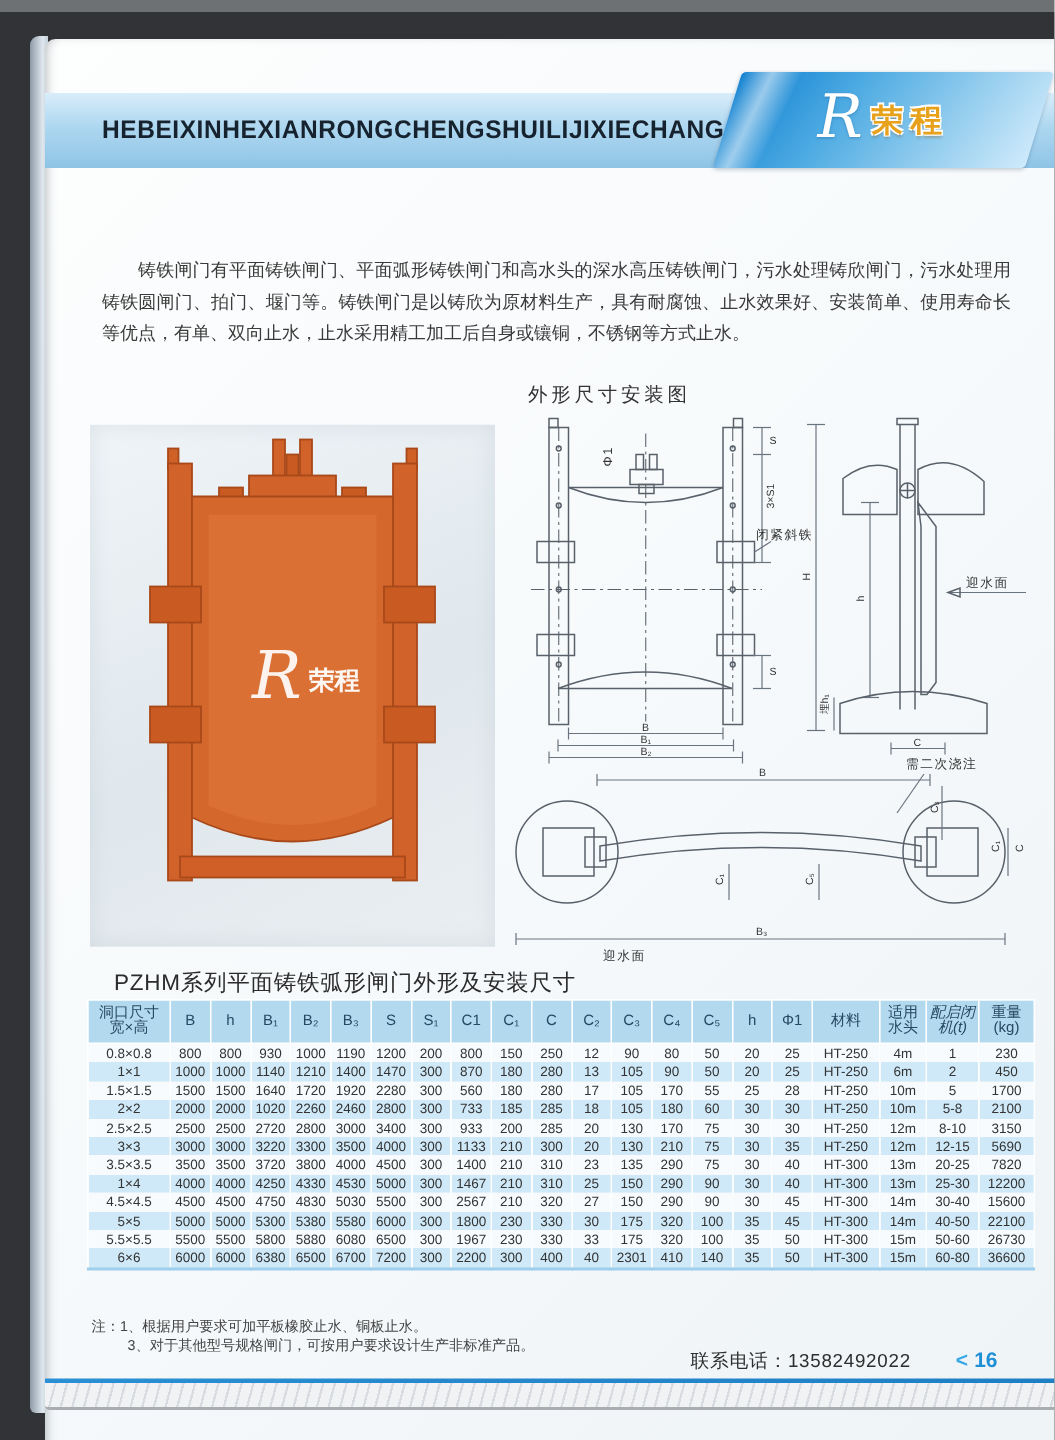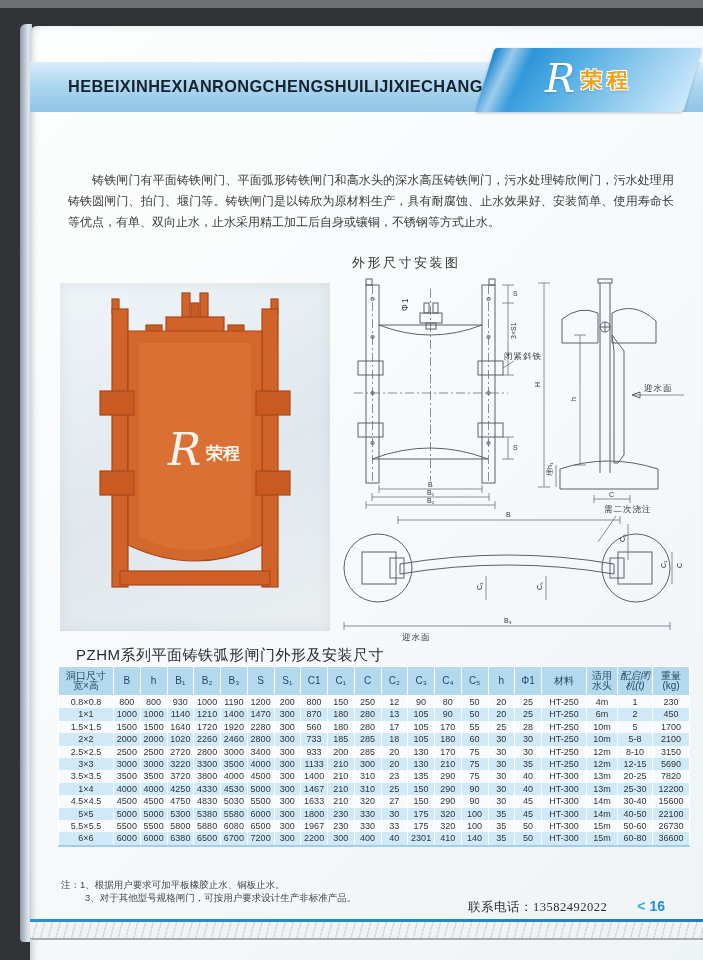--- a/index.html
+++ b/index.html
@@ -93,21 +93,21 @@
   .spec-table th:nth-child(18){width:44px;}
   .spec-table th:nth-child(19){width:30px;}
   .spec-table th:nth-child(20){width:34px;font-style:italic;}
   .spec-table th:nth-child(21){width:36px;}
   
   .notes{position:absolute;left:16px;top:852px;width:630px;font-size:9.5px;color:#444;line-height:13px;margin-left:15px;}
   .note{margin-left:24px;padding-left:20px;text-indent:-20px;}
   .note.first{margin-left:0;padding-left:0;text-indent:0;}
   
   .footer{position:absolute;right:38px;top:872px;display:flex;align-items:baseline;}
-  .contact{font-size:12.5px;color:#2e2e2e;letter-spacing:.5px;font-family:Liberation Serif, serif;}
+  .contact{font-size:12.5px;color:#2e2e2e;letter-spacing:.5px;}
   .page-arrow{font-size:14px;font-weight:bold;color:#35a7e8;margin-left:30px;margin-right:4px;}
   .page-num{font-size:14px;font-weight:bold;color:#1f8fd6;}
   .footer-line{position:absolute;left:0;right:0;top:893px;height:3px;background:linear-gradient(90deg,#2a8fd4,#1f7fc4);}
   .bottom-strip{
     position:absolute;left:0;right:0;top:896px;height:16px;
     background:repeating-linear-gradient(105deg,#f0f2f4 0px,#f0f2f4 6px,#d8dce0 6px,#d8dce0 7.5px);
     border-bottom:2px solid #a9adb2;border-radius:0 0 0 3px;
   }
 </style>
 </head>
@@ -503,21 +503,21 @@
         </tr>
         <tr>
           <td>4.5×4.5</td>
           <td>4500</td>
           <td>4500</td>
           <td>4750</td>
           <td>4830</td>
           <td>5030</td>
           <td>5500</td>
           <td>300</td>
-          <td>1633</td>
+          <td>2567</td>
           <td>210</td>
           <td>320</td>
           <td>27</td>
           <td>150</td>
           <td>290</td>
           <td>90</td>
           <td>30</td>
           <td>45</td>
           <td>HT-300</td>
           <td>14m</td>

